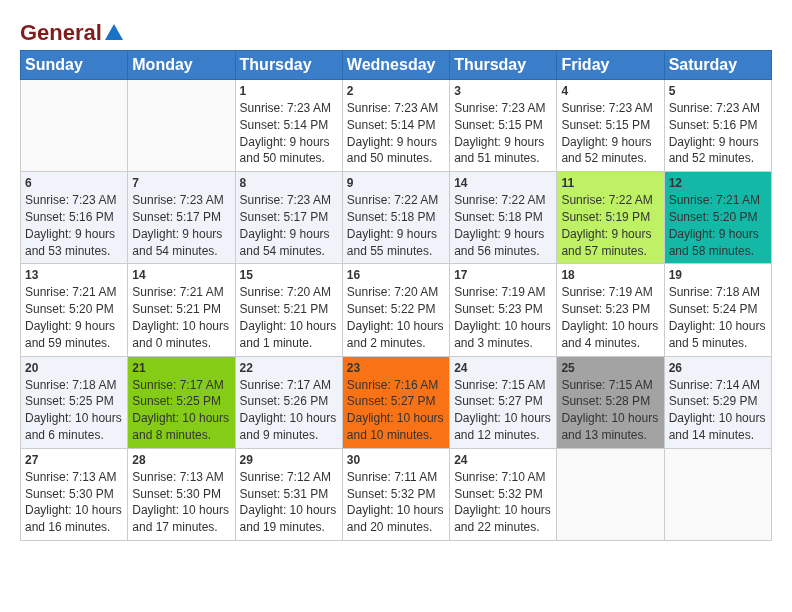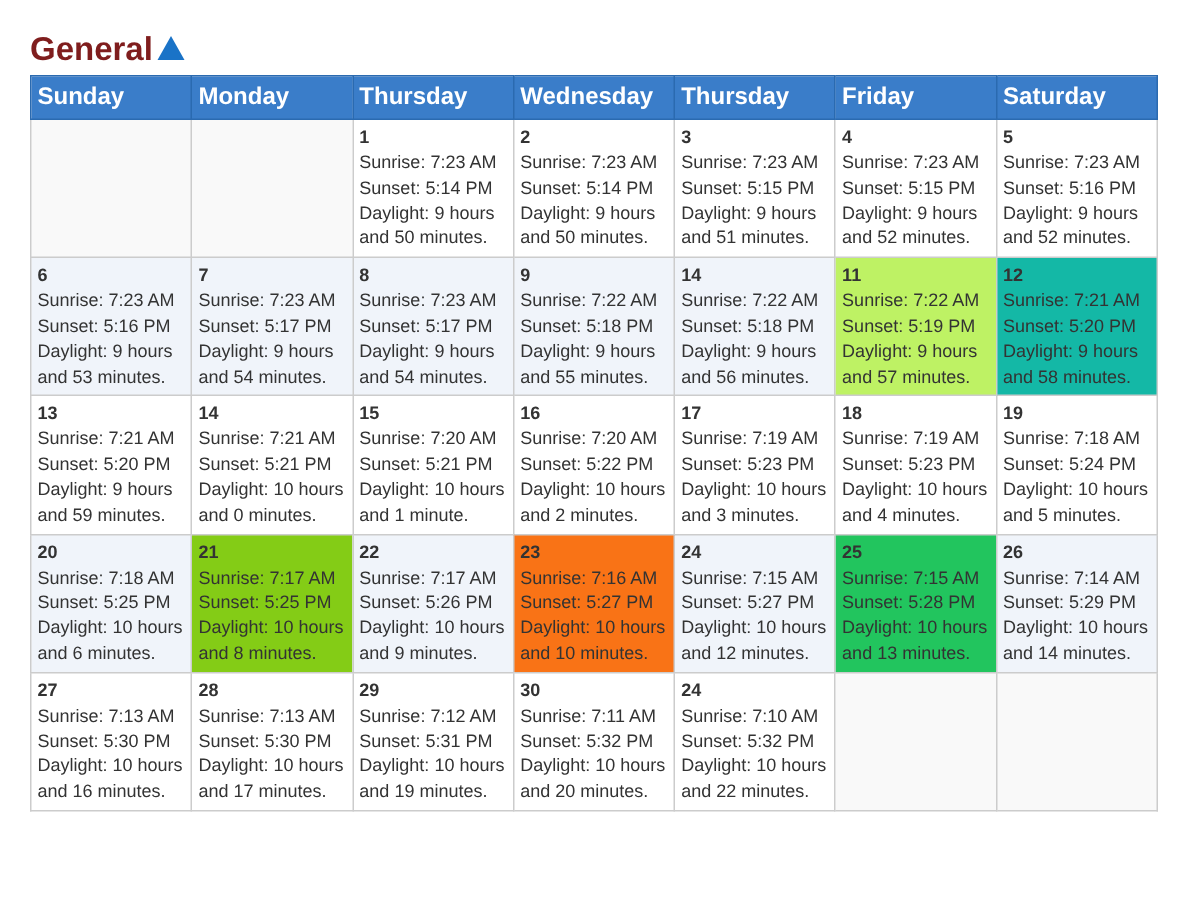--- a/index.html
+++ b/index.html
@@ -206,21 +206,21 @@
           <div class="day-info">Sunrise: 7:17 AM<br>Sunset: 5:26 PM<br>Daylight: 10 hours and 9 minutes.</div>
         </td>
         <td style="background: #f97316;">
           <span class="day-number">23</span>
           <div class="day-info">Sunrise: 7:16 AM<br>Sunset: 5:27 PM<br>Daylight: 10 hours and 10 minutes.</div>
         </td>
         <td style="background: rgb(240, 244, 250);">
           <span class="day-number">24</span>
           <div class="day-info">Sunrise: 7:15 AM<br>Sunset: 5:27 PM<br>Daylight: 10 hours and 12 minutes.</div>
         </td>
-        <td style="background: #22c55e;">
+        <td style="background: #a3a3a3;">
           <span class="day-number">25</span>
           <div class="day-info">Sunrise: 7:15 AM<br>Sunset: 5:28 PM<br>Daylight: 10 hours and 13 minutes.</div>
         </td>
         <td style="background: rgb(240, 244, 250);">
           <span class="day-number">26</span>
           <div class="day-info">Sunrise: 7:14 AM<br>Sunset: 5:29 PM<br>Daylight: 10 hours and 14 minutes.</div>
         </td>
       </tr>
       <tr>
         <td>

